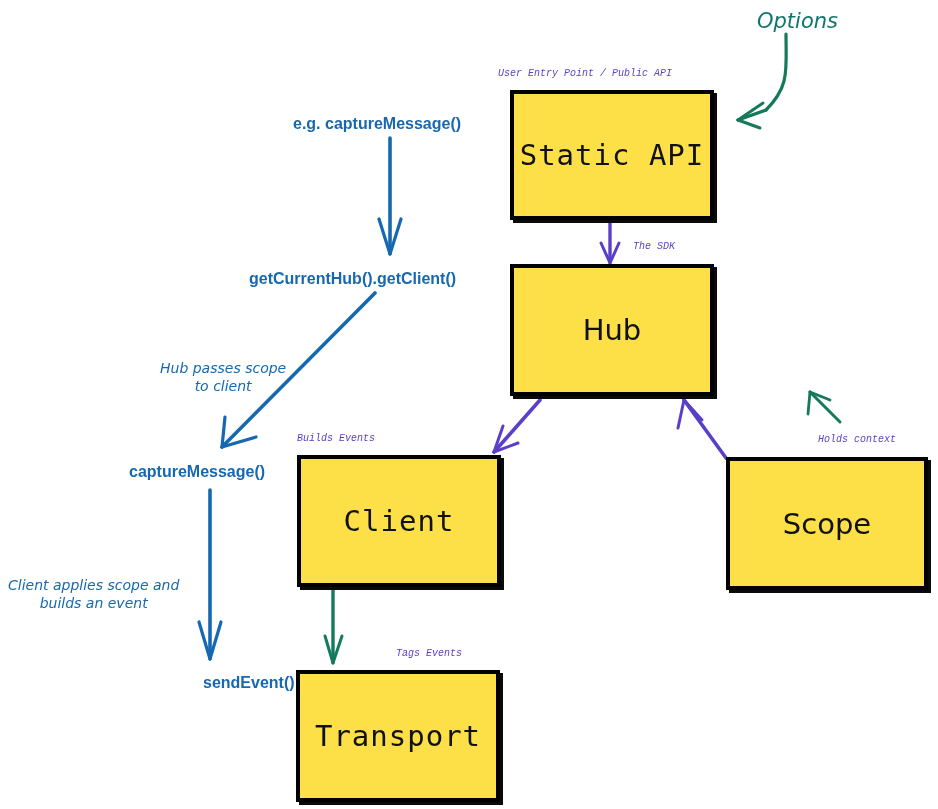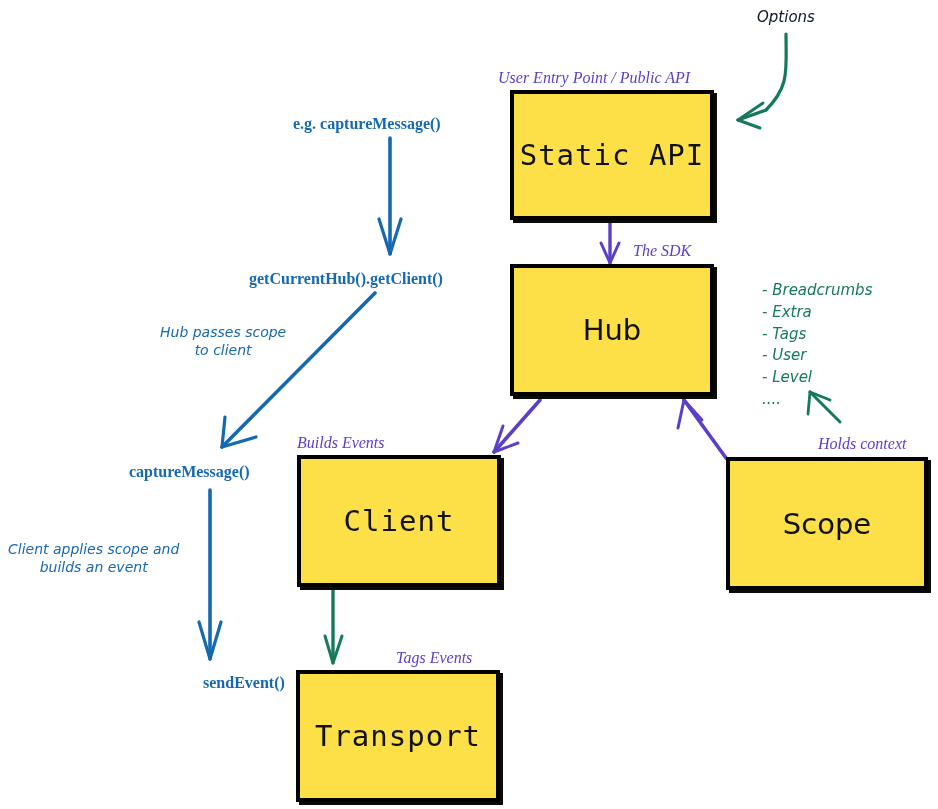--- a/index.html
+++ b/index.html
@@ -33,54 +33,55 @@
     font-weight:400;
     letter-spacing:0px;
   }
   .ann{
     position:absolute;
     white-space:nowrap;
     line-height:1.25;
   }
   .ann-purple{
     color:#5b3fc9;
-    font-family:Liberation Serif, serif;
-    font-size:16px;
+    font-family:Liberation Mono, monospace;
+    font-size:10px;
     font-style:italic;
     font-weight:500;
   }
   .ann-green{
-    color:#0f172a;
-    font-family:"DejaVu Sans", sans-serif;
-    font-size:15px;
+    color:#0f766e;
+    font-family:"DejaVu Sans", sans-serif;
+    font-size:21px;
     font-style:italic;
     font-weight:500;
   }
   .ann-green-list{
     color:#15795c;
     font-family:"DejaVu Sans", sans-serif;
     font-size:15px;
     font-style:italic;
     font-weight:500;
     line-height:1.45;
   }
   .ann-blue-code{
     color:#1668b0;
-    font-family:Liberation Serif, serif;
+    font-family:Liberation Sans, sans-serif;
     font-size:16px;
     font-weight:bold;
   }
   .ann-blue-hand{
     color:#1668b0;
     font-family:"DejaVu Sans", sans-serif;
     font-size:14px;
     font-style:italic;
     font-weight:500;
     text-align:center;
     line-height:1.3;
+    margin-top:36px;
   }
   svg.overlay{
     position:absolute;
     left:0;top:0;
     width:938px;height:809px;
     pointer-events:none;
   }
 </style>
 </head>
 <body>
@@ -171,28 +172,20 @@
   <div class="node" style="left:726px; top:457px; width:202px; height:133px;">
     <span class="node-label sans">Scope</span>
   </div>
 
   <div class="node" style="left:296px; top:670px; width:204px; height:132px;">
     <span class="node-label">Transport</span>
   </div>
 
   <div class="ann ann-green" style="left:757px; top:8px;">Options</div>
 
-  <div class="ann ann-green-list" style="left:762px; top:280px;">
-    <div>- Breadcrumbs</div>
-    <div>- Extra</div>
-    <div>- Tags</div>
-    <div>- User</div>
-    <div>- Level</div>
-    <div>....</div>
-  </div>
 
   <div class="ann ann-purple" style="left:498px; top:68px;">User Entry Point / Public API</div>
 
   <div class="ann ann-purple" style="left:633px; top:241px;">The SDK</div>
 
   <div class="ann ann-purple" style="left:297px; top:433px;">Builds Events</div>
 
   <div class="ann ann-purple" style="left:396px; top:648px;">Tags Events</div>
 
   <div class="ann ann-purple" style="left:818px; top:434px;">Holds context</div>

